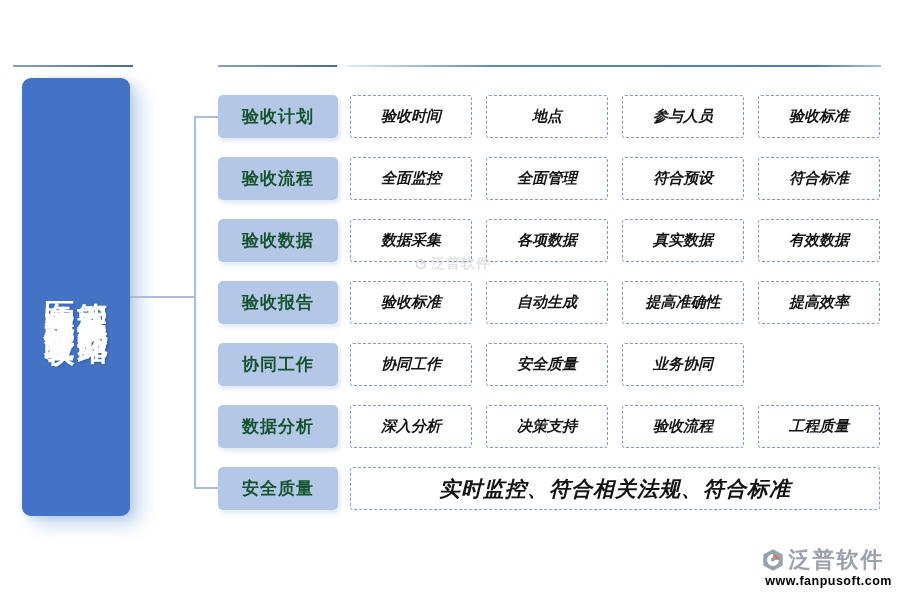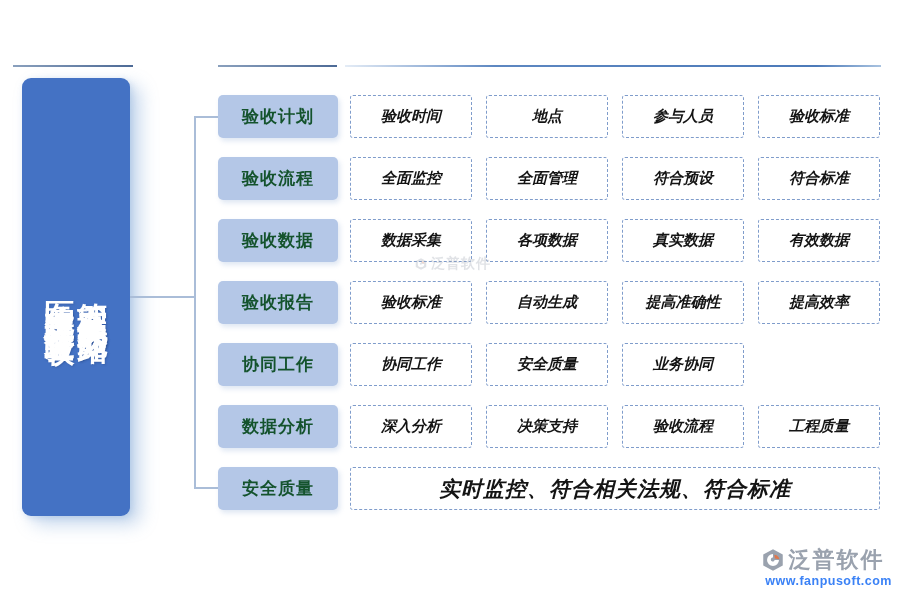--- a/index.html
+++ b/index.html
@@ -107,21 +107,21 @@
   .brand-row svg { display: block; }
   .brand-name {
     color: #9aa2ae;
     font-size: 22px;
     font-weight: bold;
     letter-spacing: 2px;
     line-height: 1.1;
   }
   .brand-url {
     margin-top: 1px;
-    color: #3b82f6;
+    color: #000000;
     font-size: 12.5px;
     font-weight: bold;
     letter-spacing: 0.5px;
     align-self: flex-end;
   }
 </style>
 </head>
 <body>
 
 <div class="canvas">

